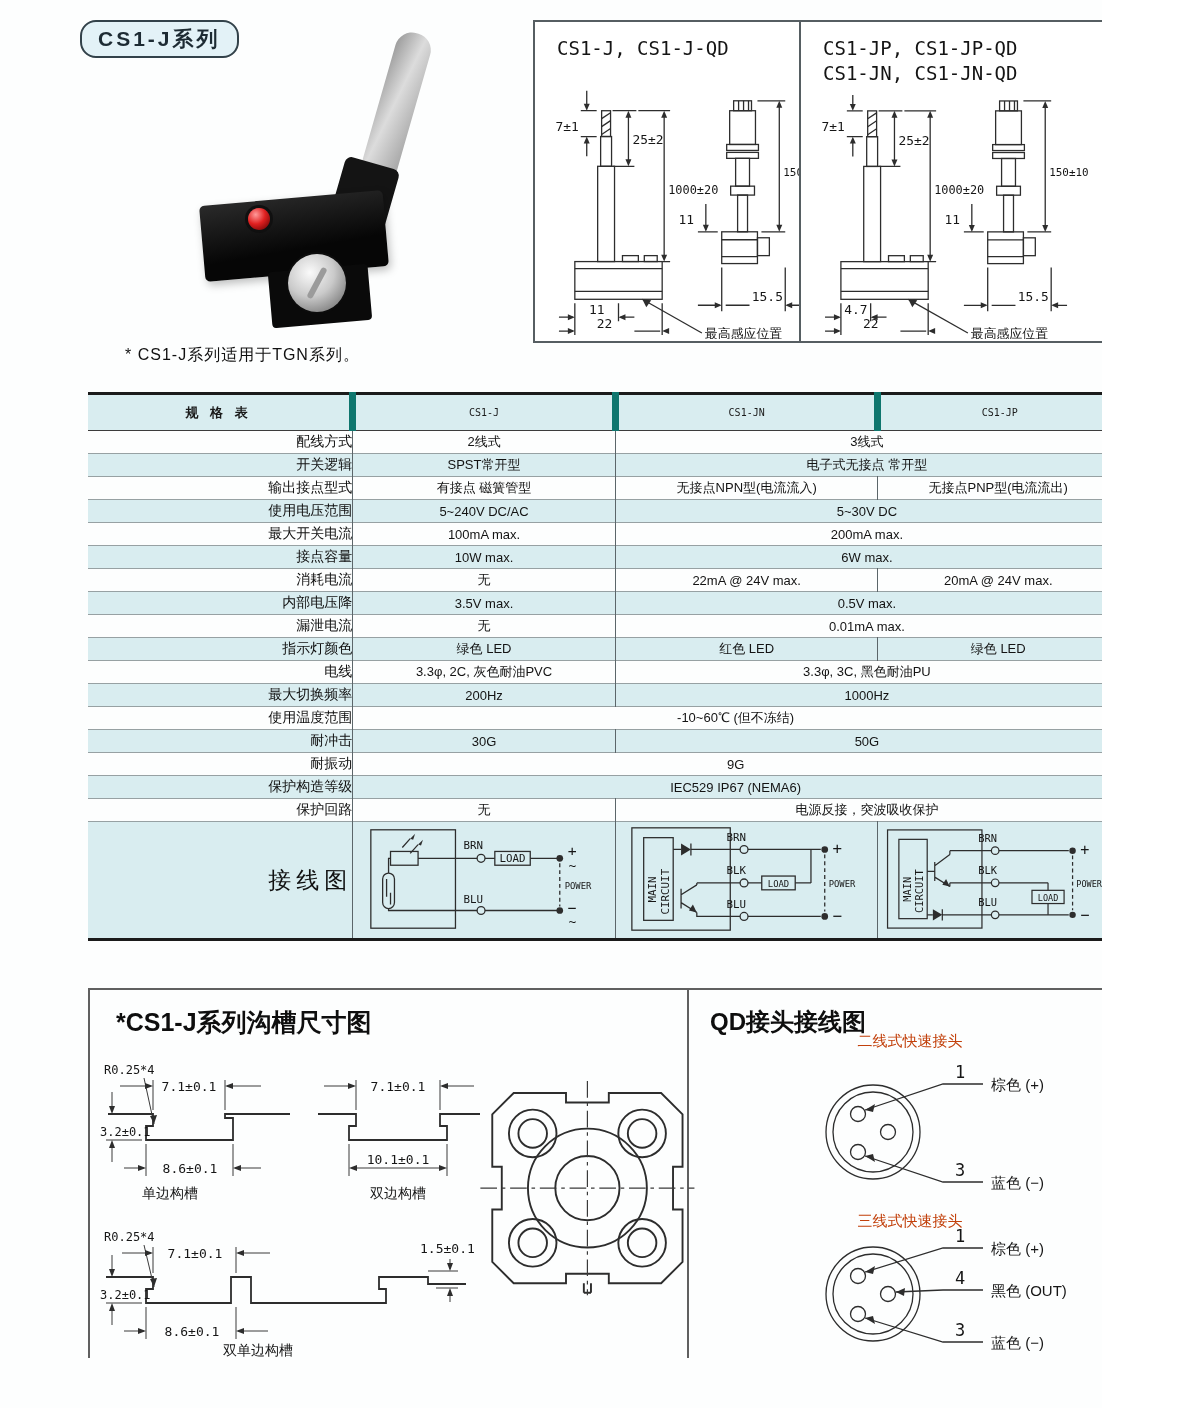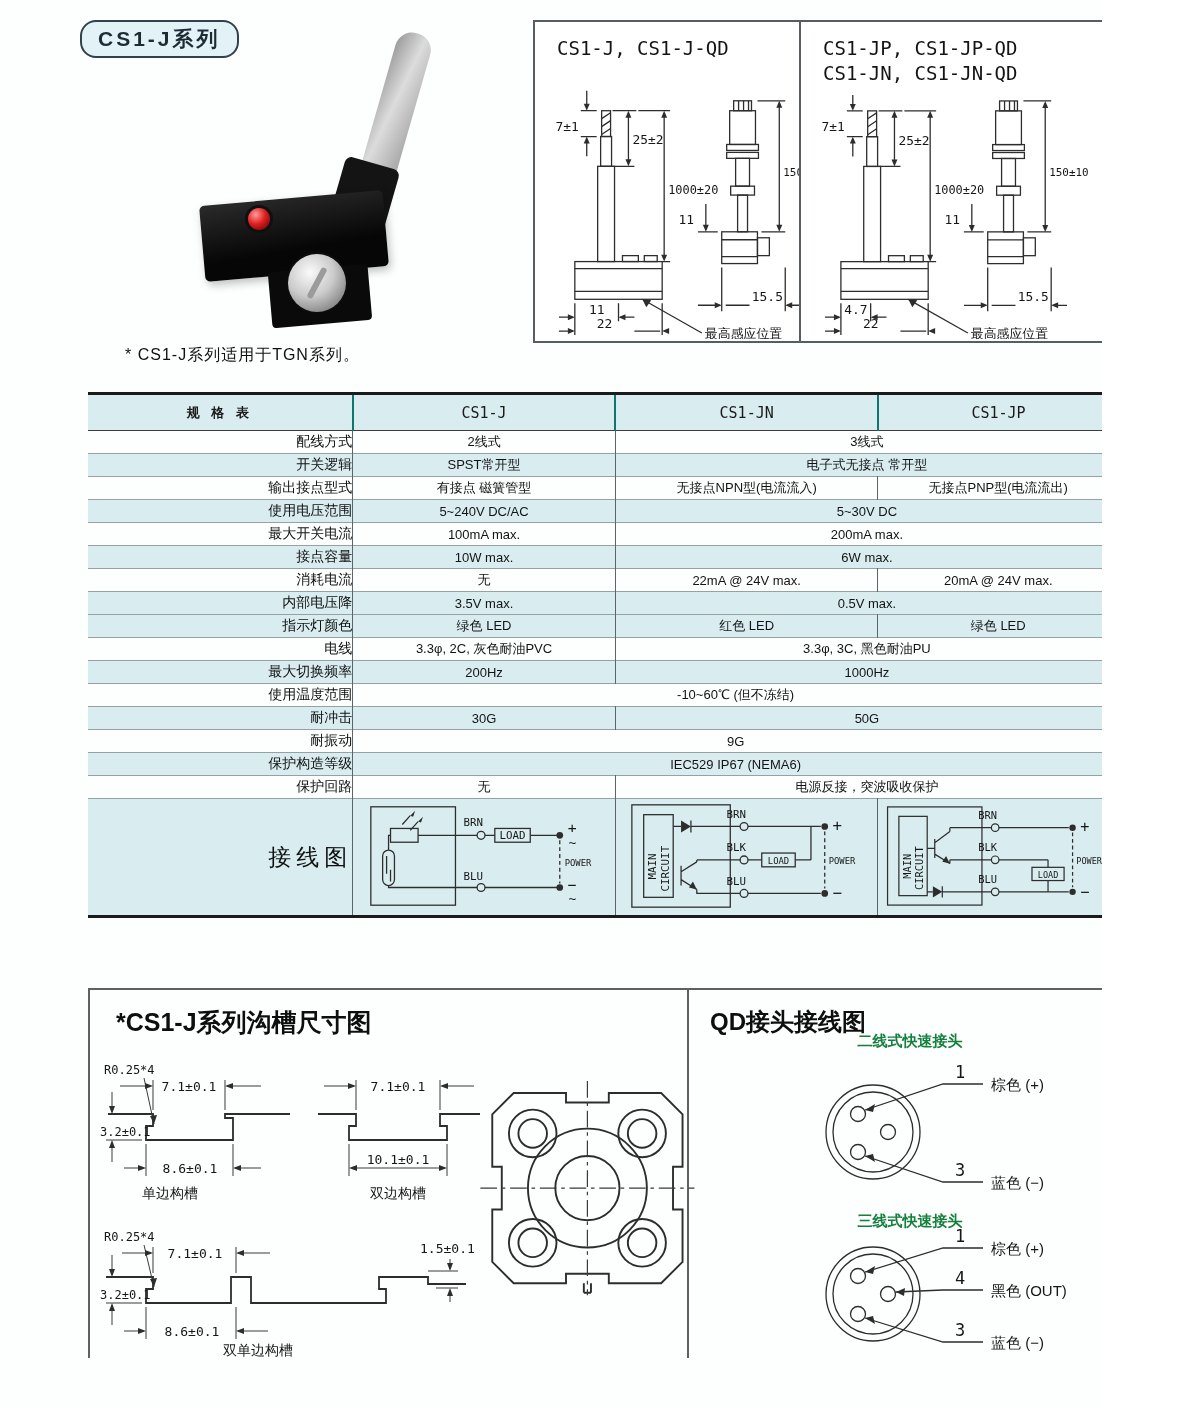--- a/index.html
+++ b/index.html
@@ -47,35 +47,35 @@
   .tc14{font-family:"Liberation Sans",sans-serif;font-size:14px;}
 
   
   .spec{position:absolute;left:88px;top:392px;width:1030px;border-collapse:collapse;table-layout:fixed;}
   .spec tr{border-bottom:1px solid #97a1a3;}
   .spec thead tr{border-top:3px solid #1b1b1b;border-bottom:1.5px solid #3c3c3c;}
   .spec tbody tr.wrow{border-bottom:3px solid #1b1b1b;}
   .spec th,.spec td{padding:0;box-sizing:border-box;}
   .spec thead th{height:37px;background:#d9edf0;font-weight:600;}
   .spec thead th:first-child{font-size:13px;letter-spacing:4px;}
-  .spec thead th + th{border-left:2px solid #0f766e;font-family:"DejaVu Sans Mono",monospace;font-size:15px;font-weight:500;}
+  .spec thead th + th{border-left:7px solid #0f766e;font-family:"DejaVu Sans Mono",monospace;font-size:10px;font-weight:500;}
   .spec tbody th{height:23px;text-align:right;padding-left:48px;font-weight:500;font-size:14px;color:#101010;}
   .spec tbody td{height:23px;text-align:center;font-size:13px;border-left:1px solid #5c666a;color:#131313;}
   .spec tr.teal{background:#d9edf0;}
   .spec tr.wrow{background:#d9edf0;height:118px;}
   .spec tr.wrow th{font-size:23px;letter-spacing:5px;padding-left:42px;font-weight:500;}
   .spec tr.wrow td{vertical-align:middle;}
 
   
   .bottom{position:absolute;left:88px;top:988px;width:1037px;height:370px;
     border-top:2px solid #606060;border-left:2px solid #606060;box-sizing:border-box;}
   .bottom .divider{position:absolute;left:597px;top:0;width:2px;height:100%;background:#606060;}
   .groove-title{position:absolute;left:26px;top:16px;font-size:25px;font-weight:700;color:#0e0e0e;}
   .qd-title{position:absolute;left:620px;top:16px;font-size:24px;font-weight:600;color:#0e0e0e;}
-  .qd-caption{position:absolute;width:240px;text-align:center;font-size:15px;color:#15803d;font-weight:bold;}
+  .qd-caption{position:absolute;width:240px;text-align:center;font-size:15px;color:#c2410c;}
   .absvg{position:absolute;}
 </style>
 </head>
 <body>
 
 <div class="page">
 
   <div class="series-badge">CS1-J系列</div>
 
   <div class="photo">
@@ -270,20 +270,25 @@
       <tr>
           <th>消耗电流</th>
           <td>无</td>
           <td>22mA @ 24V max.</td>
           <td>20mA @ 24V max.</td>
         </tr>
       <tr class="teal">
           <th>内部电压降</th>
           <td>3.5V max.</td>
           <td colspan="2">0.5V max.</td>
+        </tr>
+      <tr>
+          <th>漏泄电流</th>
+          <td>无</td>
+          <td colspan="2">0.01mA max.</td>
         </tr>
       <tr class="teal">
           <th>指示灯颜色</th>
           <td>绿色 LED</td>
           <td>红色 LED</td>
           <td>绿色 LED</td>
         </tr>
       <tr>
           <th>电线</th>
           <td>3.3φ, 2C, 灰色耐油PVC</td>

